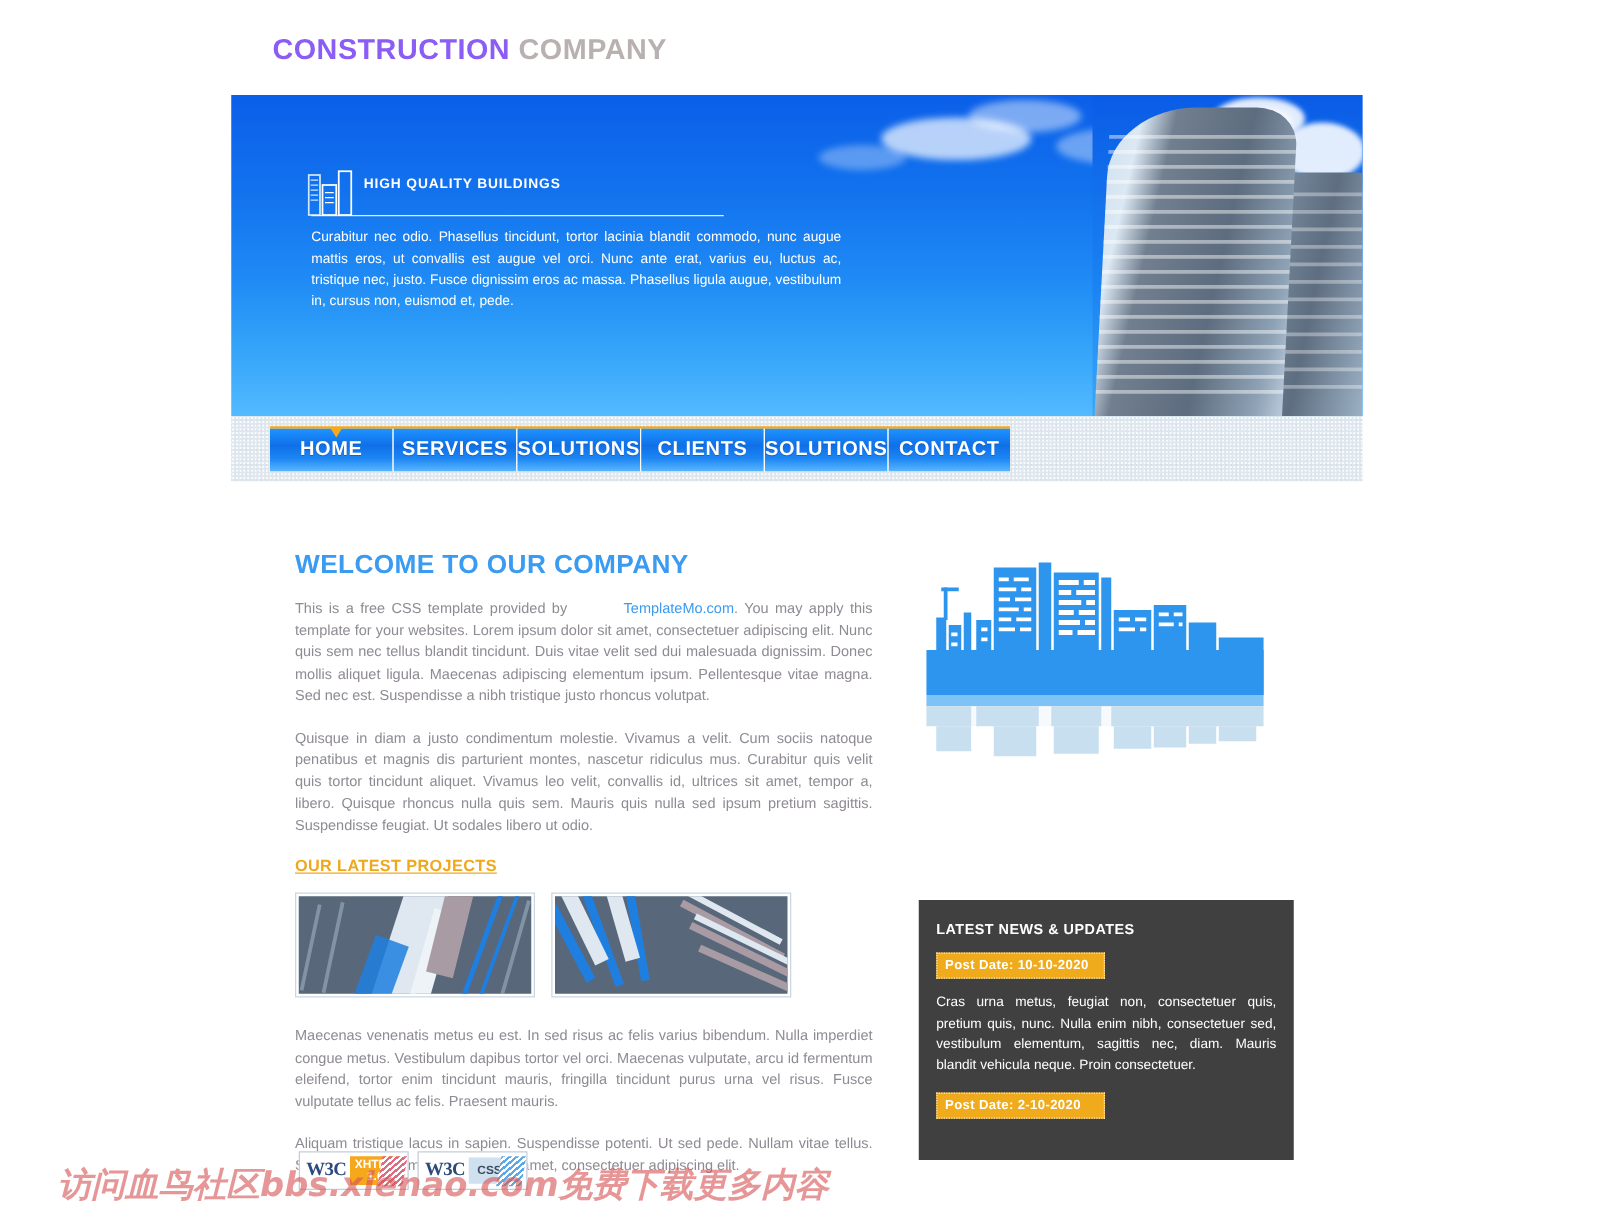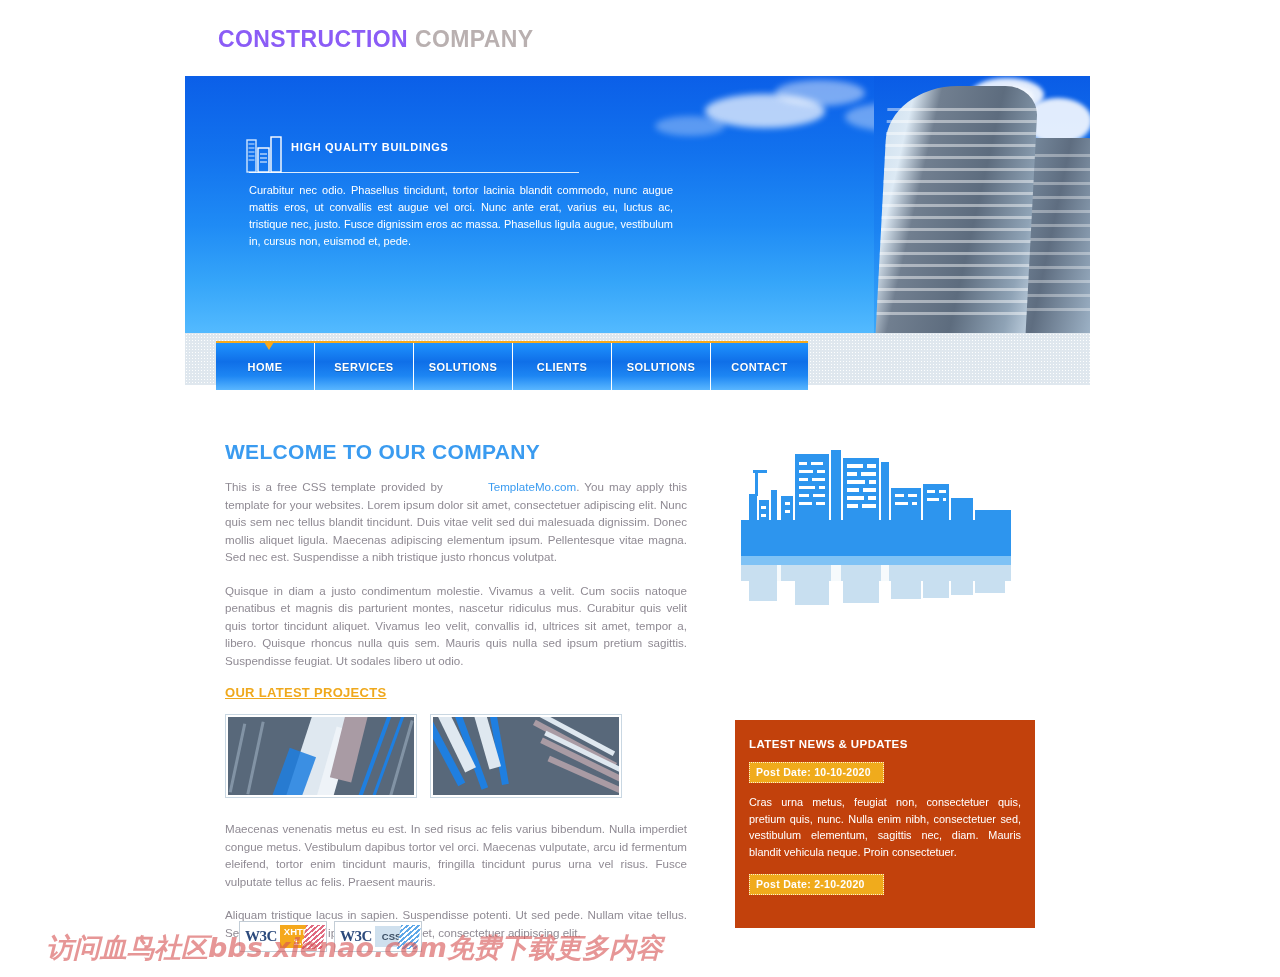--- a/index.html
+++ b/index.html
@@ -118,44 +118,44 @@
   }
   #nav {
     position: absolute;
     left: 31px; top: 8px;
     height: 36px;
     display: flex;
     border-top: 2px solid #f5a91d;
   }
   .nav-item {
     position: relative;
-    height: 47px;
+    height: 34px;
     display: flex; align-items: center; justify-content: center;
     color: #ffffff;
-    font-size: 11px; font-weight: bold; letter-spacing: 0.5px;
+    font-size: 16px; font-weight: bold; letter-spacing: 0.5px;
     background: linear-gradient(180deg,#1e93ff 0%, #0f6fe8 40%, #1d86f3 70%, #59b6ff 100%);
     border-right: 1px solid #ffffff;
     text-shadow: 0 1px 0 rgba(0,0,0,0.22);
     cursor: pointer;
   }
   .nav-item:last-child { border-right: none; }
   #nav-arrow {
     position: absolute;
     left: 48px; top: -1px;
     width: 0; height: 0;
     border-left: 5px solid transparent;
     border-right: 5px solid transparent;
     border-top: 8px solid #f5a91d;
     z-index: 3;
   }
 
   
   #content { position: absolute; left: 0; top: 385px; width: 1280px; }
 
-  #left-col { position: absolute; left: 225px; top: 55px; width: 462px; }
+  #left-col { position: absolute; left: 236px; top: 55px; width: 462px; }
   h2#welcome-title {
     margin: 0 0 14px 0;
     color: #3a9bf0;
     font-size: 21px; font-weight: bold; letter-spacing: 0.3px;
   }
   .body-p {
     margin: 0 0 16px 0;
     color: #8f8a93;
     font-size: 11.6px; line-height: 17.5px;
     text-align: justify;
@@ -182,21 +182,21 @@
 
   
   #right-col { position: absolute; left: 735px; top: 55px; width: 300px; }
   #skyline-wrap { position: relative; width: 300px; height: 190px; }
   #skyline { position: absolute; left: 6px; top: 8px; width: 270px; height: 178px; }
 
   #news-box {
     position: absolute;
     left: 0; top: 280px;
     width: 300px; height: 208px;
-    background: #c2410c;
+    background: #404040;
     padding: 18px 14px 0 14px;
   }
   #news-title {
     color: #ffffff; font-size: 11.5px; font-weight: bold;
     letter-spacing: 0.4px; margin: 0 0 12px 0;
   }
   .post-date {
     display: inline-block;
     background: #f0ab1c;
     color: #ffffff;

